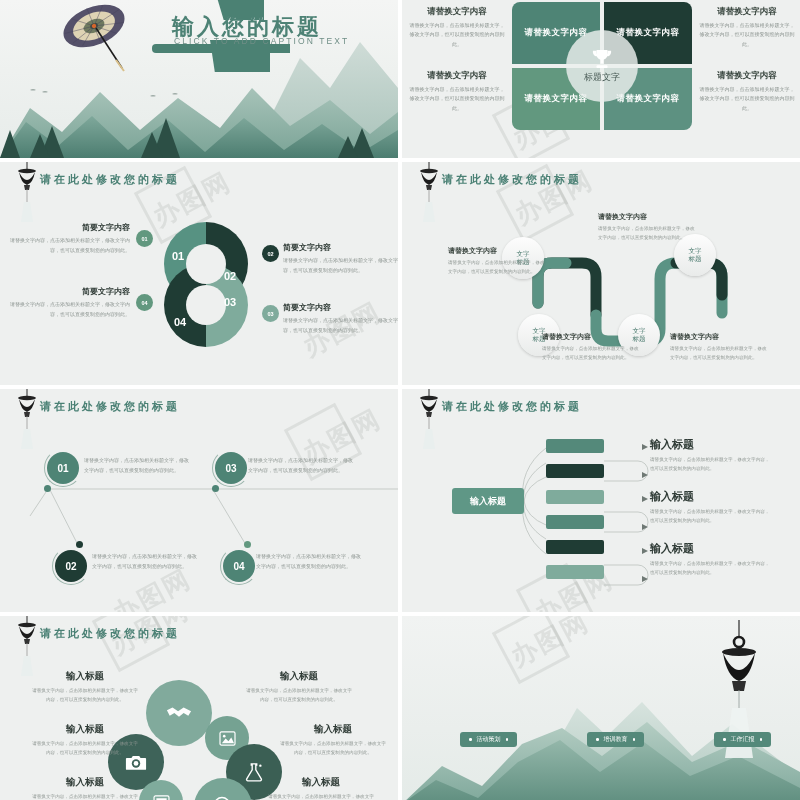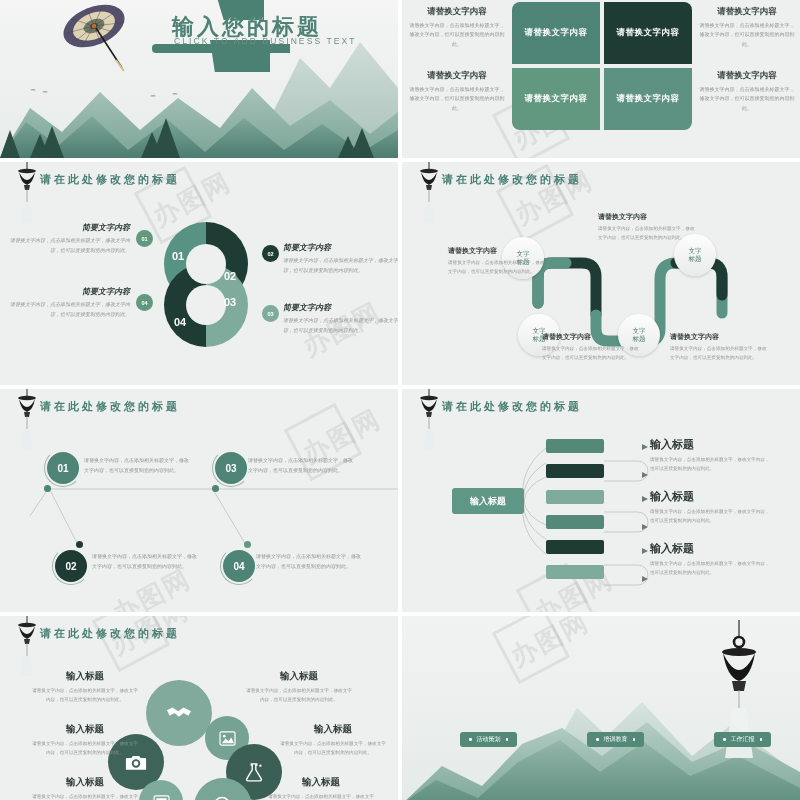--- a/index.html
+++ b/index.html
@@ -83,21 +83,21 @@
      background:conic-gradient(from 0deg,#7fab9c 0deg 180deg,#1f3c34 180deg 360deg); }
   .e-bot-h{ position:absolute; left:34px; top:63px; width:40px; height:40px;
      border-radius:50%; background:#eef0ef; }
   .enum{ position:absolute; color:#fff; font-size:11px; font-weight:bold; }
   .en01{ left:20px; top:28px; } .en02{ left:72px; top:48px; }
   .en03{ left:72px; top:74px; } .en04{ left:22px; top:94px; }
 
   .ebadge{ position:absolute; width:17px; height:17px; border-radius:50%;
      display:flex; align-items:center; justify-content:center;
      font-size:5.5px; color:#fff; font-weight:bold; }
-  .eitem{ position:absolute; width:120px;font-style:italic; }
+  .eitem{ position:absolute; width:120px; }
   .eitem .h{ font-size:8px; color:#2f3b36; font-weight:bold; margin-bottom:3px; }
   .eitem .p{ font-size:5px; color:#8d9591; line-height:1.95; }
   .eL{ text-align:right; } .eR{ text-align:left; }
 
   
   .snake{ position:absolute; left:60px; top:55px; width:320px; height:145px; }
   .sc{ position:absolute; width:42px; height:42px; border-radius:50%;
        background:linear-gradient(#fdfdfd,#e9ebea);
        box-shadow:0 1px 3px rgba(0,0,0,.18); display:flex;
        flex-direction:column; align-items:center; justify-content:center; }
@@ -215,21 +215,21 @@
         <line x1="56" y1="58" x2="64" y2="69" stroke="#d9c08a" stroke-width="2"></line>
       </svg>
 
       <div class="cover-logo">
         <i class="cl-a"></i>
           <i class="cl-b"></i>
           <i class="cl-c"></i>
           <i class="cl-d"></i>
       </div>
       <div class="cover-title">输入您的标题</div>
-      <div class="cover-sub">CLICK TO ADD BUSINESS TEXT</div>
+      <div class="cover-sub">CLICK TO ADD CAPTION TEXT</div>
     </div>
 
     <div class="slide">
       <div class="wm" style="left:108px;top:104px;">办图网</div>
       <div class="wmbox" style="left:100px;top:98px;"></div>
 
       <div class="qside qs1">
         <div class="h">请替换文字内容</div>
         <div class="p">请替换文字内容，点击添加相关标题文字，修改文字内容，也可以直接复制您的内容到此。</div>
       </div>
@@ -253,20 +253,30 @@
         <div class="qc q2">
           <span>请替换文字内容</span>
           </div>
         <div class="qc q3">
           <span>请替换文字内容</span>
           </div>
         <div class="qc q4">
           <span>请替换文字内容</span>
           </div>
 
+        <div class="qcenter">
+          <svg width="22" height="20" viewBox="0 0 24 22">
+            <path d="M6 1h12v5a6 6 0 0 1-12 0V1Z" fill="#fff"></path>
+            <path d="M6 2H2v2a5 5 0 0 0 5 4V6.5A3.5 3.5 0 0 1 6 4V2Z" fill="#fff"></path>
+            <path d="M18 2h4v2a5 5 0 0 1-5 4V6.5A3.5 3.5 0 0 0 18 4V2Z" fill="#fff"></path>
+            <rect x="10.5" y="11" width="3" height="5" fill="#fff"></rect>
+            <rect x="6" y="18" width="12" height="3" rx="1" fill="#fff"></rect>
+          </svg>
+          <div class="lbl">标题文字</div>
+        </div>
       </div>
     </div>
   </div>
 
   <div class="row r2">
 
     <div class="slide">
       <div class="wm" style="left:150px;top:20px;">办图网</div>
       <div class="wmbox" style="left:144px;top:14px;"></div>
       <div class="wm" style="left:300px;top:150px;">办图网</div>

